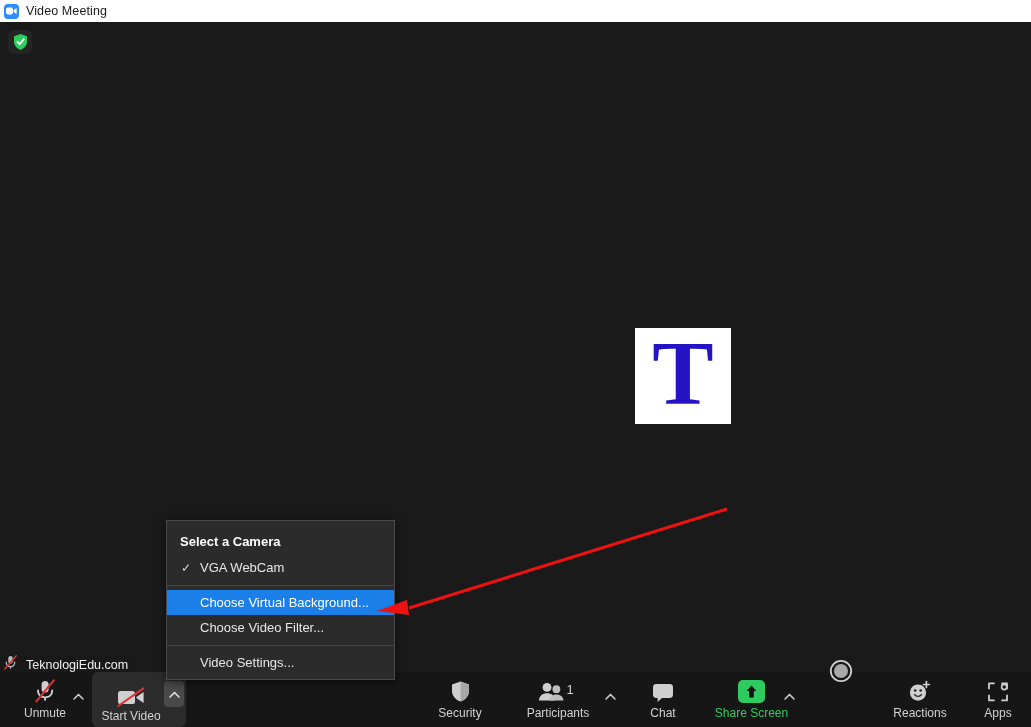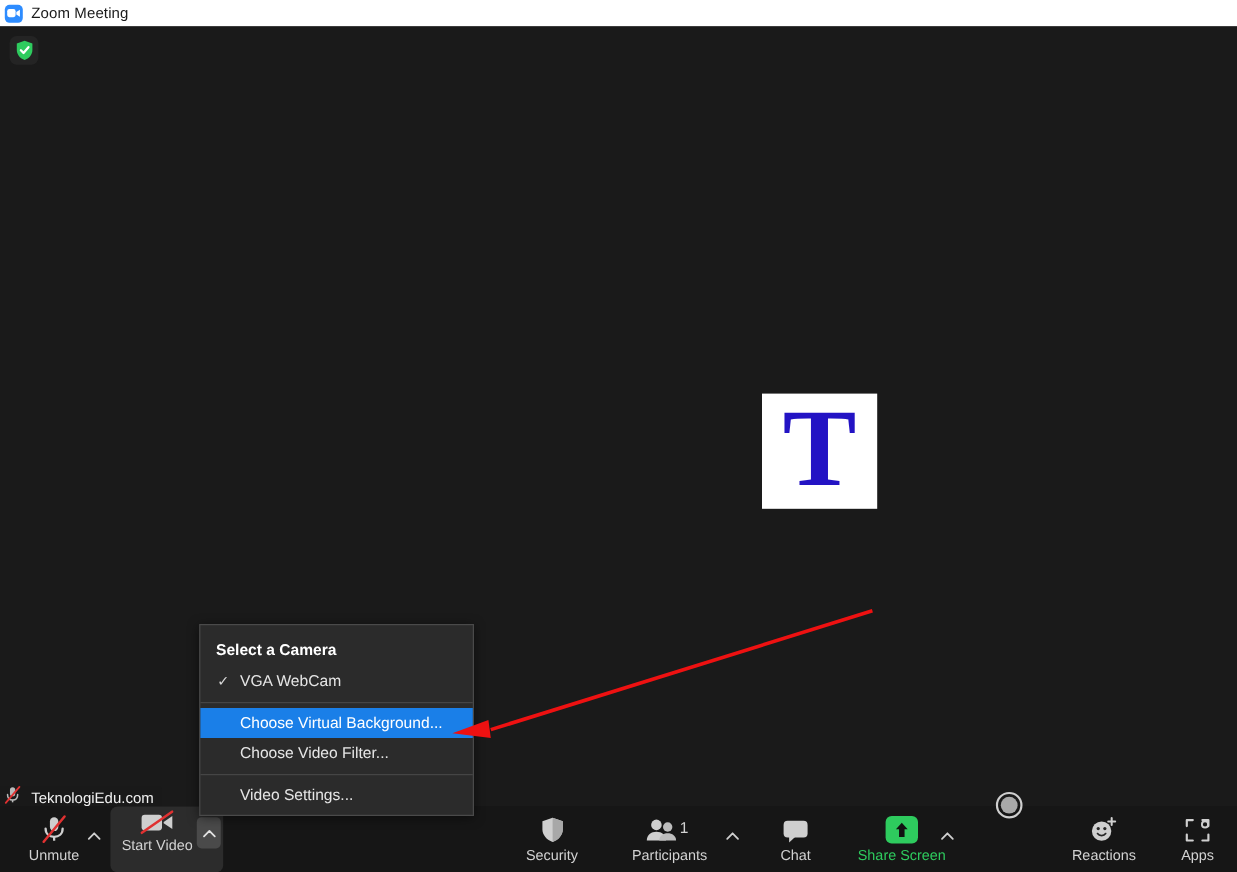--- a/index.html
+++ b/index.html
@@ -111,21 +111,21 @@
   .tb-label {
     font-size:12px; color:#d2d2d2; white-space:nowrap; line-height:14px;
   }
   .tb-label.green { color:#2ecb5e; }
 
   
   #grp-unmute { left:8px; width:74px; }
   #grp-video  { left:92px; width:94px; height:55px;
                 background:#2c2c2c; border-radius:6px; }
   #grp-video .inner {
-    position:absolute; left:0; top:0; width:94px; height:39px;
+    position:absolute; left:0; top:12px; width:94px; height:39px;
     display:flex; flex-direction:column; align-items:center; justify-content:center; gap:1px;
     padding-right:16px;
   }
   .chev-btn {
     position:absolute; display:flex; align-items:center; justify-content:center;
     font-size:11px; color:#cfcfcf;
   }
   #chev-unmute { left:70px; top:14px; width:16px; height:20px; }
   #chev-video  { right:2px; top:9px; width:20px; height:26px;
                  background:#4a4a4a; border-radius:4px; }
@@ -142,21 +142,21 @@
 </head>
 <body>
 
 <div id="titlebar">
   <span id="zoom-logo">
     <svg width="11" height="8" viewBox="0 0 11 8">
       <rect x="0" y="0.6" width="7" height="6.8" rx="1.8" fill="#ffffff"></rect>
       <path d="M7.6 3 L10.6 1.1 L10.6 6.9 L7.6 5 Z" fill="#ffffff"></path>
     </svg>
   </span>
-  <span class="title">Zoom Meeting</span>
+  <span class="title">Video Meeting</span>
 </div>
 
 <div id="stage">
 
   <div id="enc-badge">
     <svg width="17" height="18" viewBox="0 0 17 18">
       <path d="M8.5 1 L15 3.3 V8.6 C15 12.6 12.2 15.6 8.5 17 C4.8 15.6 2 12.6 2 8.6 V3.3 Z" fill="#2ecb5e"></path>
       <path d="M5.4 8.9 L7.6 11.1 L11.7 6.3" stroke="#ffffff" stroke-width="1.9" fill="none" stroke-linecap="round" stroke-linejoin="round"></path>
     </svg>
   </div>

